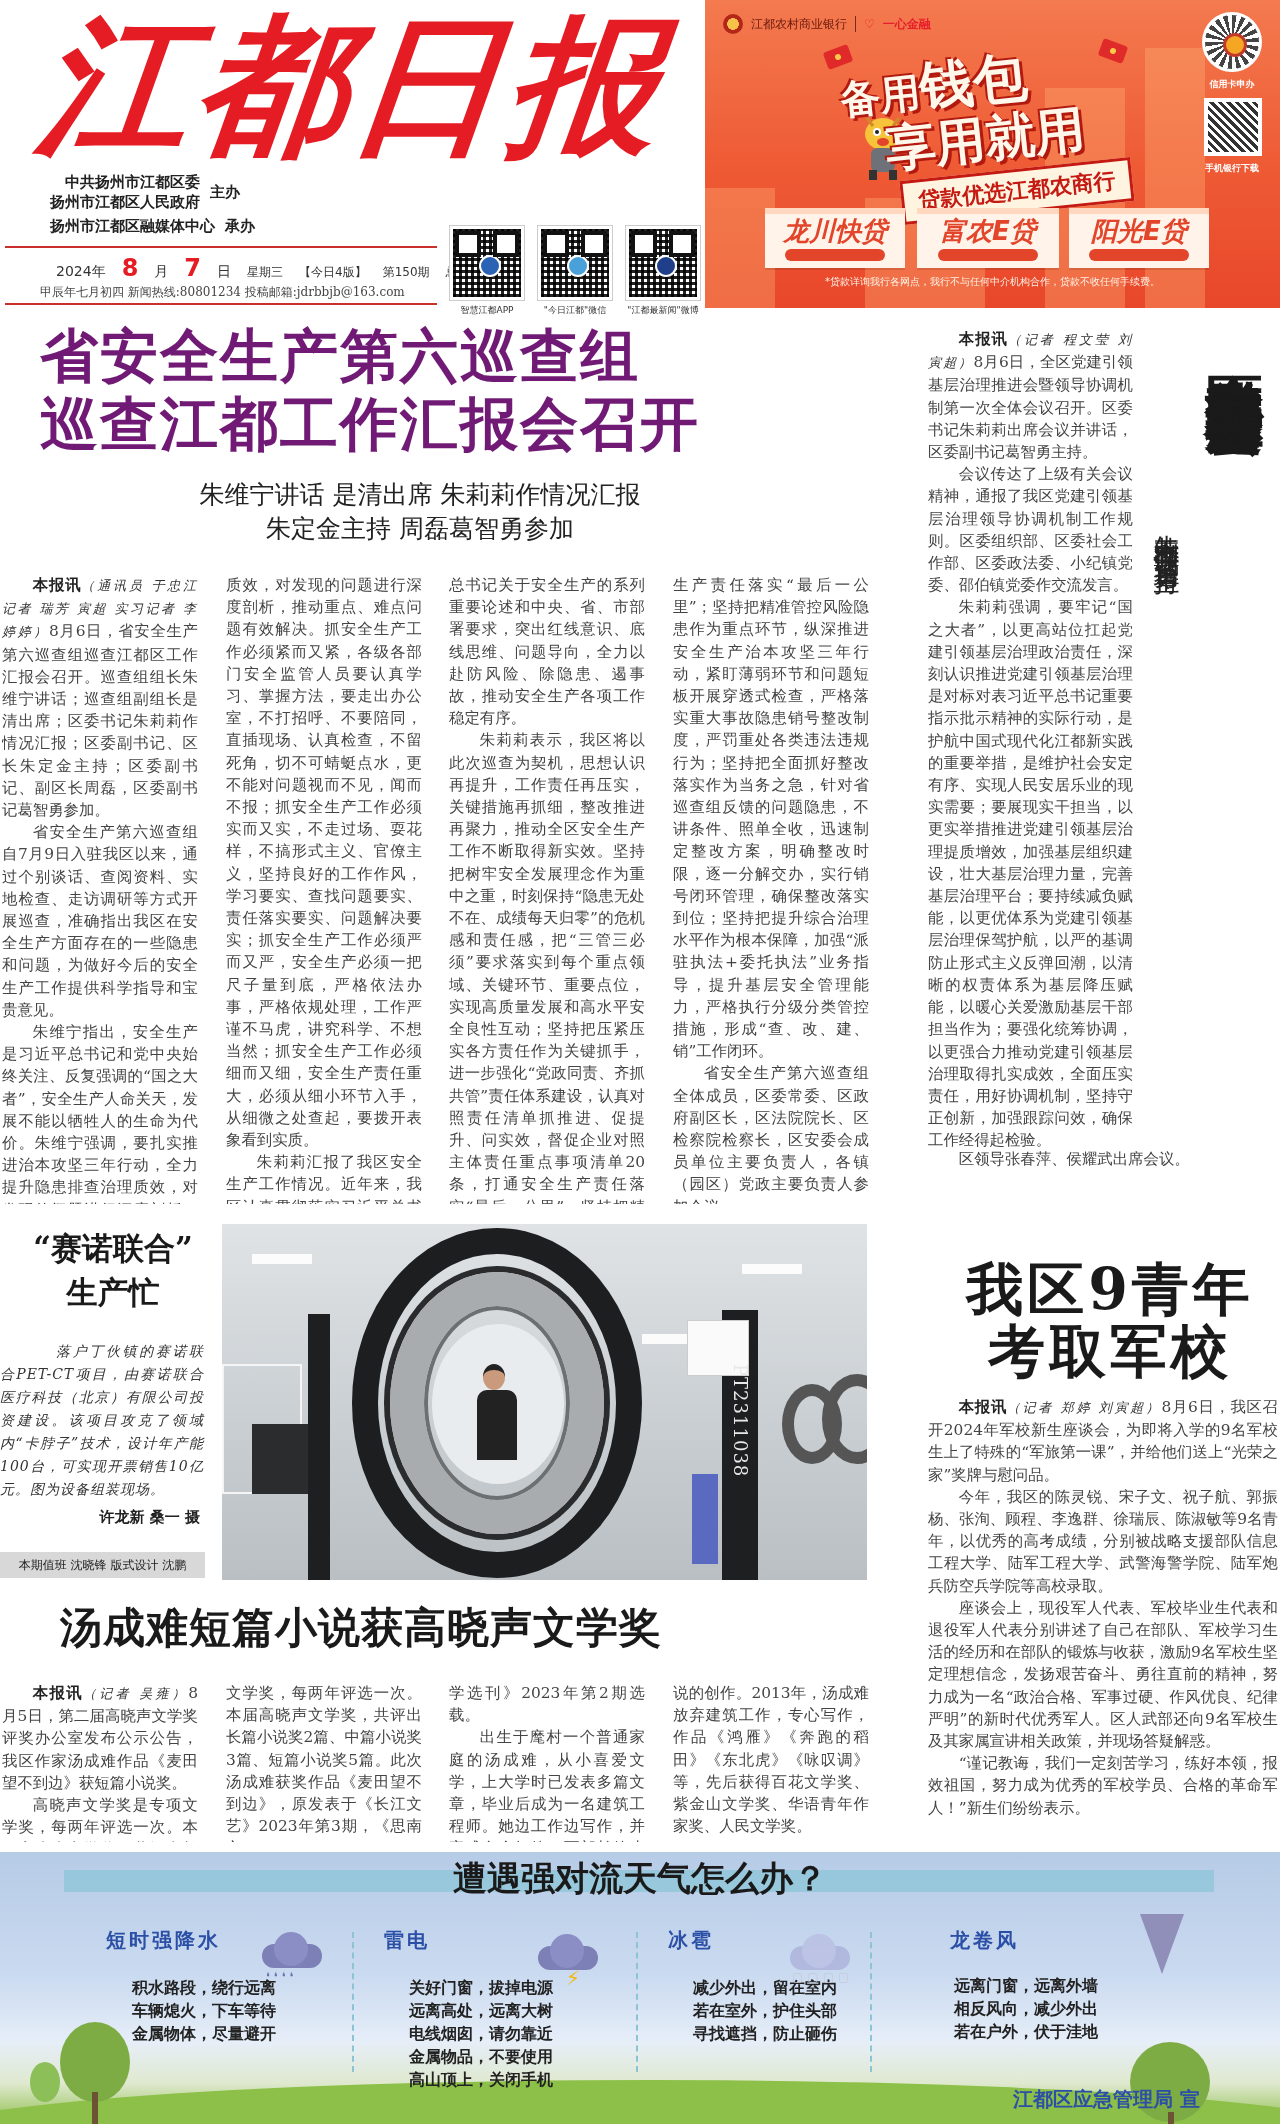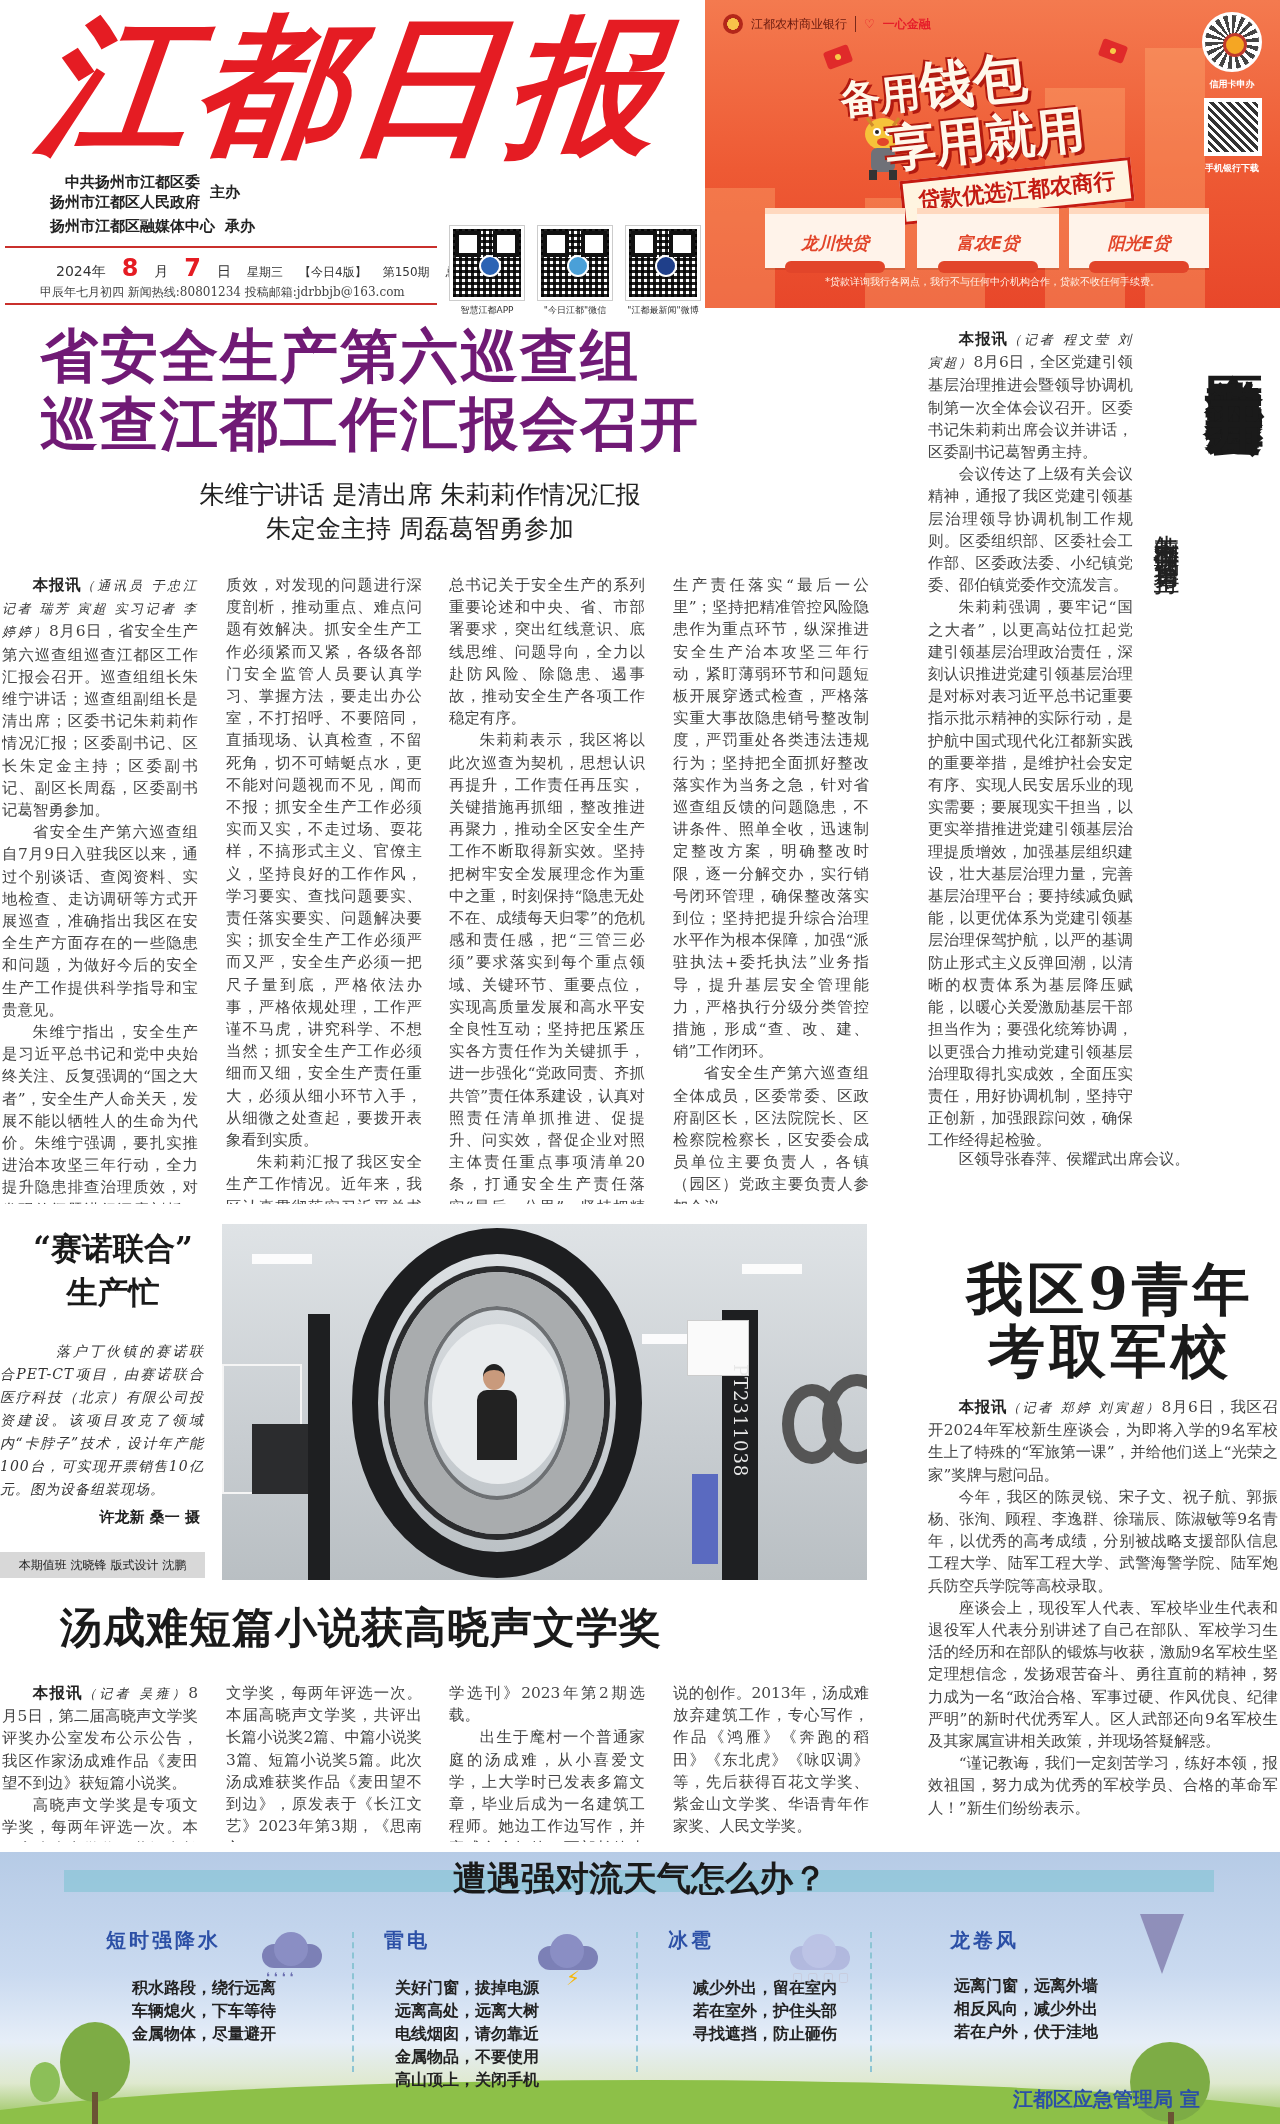--- a/index.html
+++ b/index.html
@@ -41,21 +41,21 @@
   .ad .slogan { position: absolute; left: 140px; top: 56px; transform: rotate(-6deg); font-family: "DejaVu Sans", sans-serif; font-weight: bold; color: #fff8ea;
                 text-shadow: 0 0 0 #b21a10, 3px 3px 0 #b21a10, -2px -2px 0 #b21a10; }
   .ad .s1 { font-size: 40px; line-height: 50px; }
   .ad .s1 b { font-size: 54px; }
   .ad .s2 { font-size: 50px; line-height: 58px; margin-left: 40px; }
   .ad .s3 { display: inline-block; margin-left: 50px; margin-top: 4px; background: #fff4e0; color: #c41a12; text-shadow: none; font-size: 22px; padding: 4px 14px; border: 3px solid #c41a12; }
   .ad .mascot { position: absolute; left: 138px; top: 112px; width: 80px; height: 70px; }
   .ad .redpack { position: absolute; width: 26px; height: 18px; background: #e02a2a; border-radius: 3px; transform: rotate(-20deg); }
   .ad .redpack::after { content: ""; position: absolute; left: 10px; top: 6px; width: 6px; height: 6px; border-radius: 50%; background: #f7c948; }
   .ad .prod { position: absolute; top: 208px; width: 140px; height: 60px; background: #fff3ea; border-top: 6px solid #ffd8bf; box-shadow: 0 2px 0 rgba(0,0,0,0.1); text-align: center; }
-  .ad .prod .pname { font-family: "DejaVu Sans", sans-serif; font-weight: bold; font-style: italic; font-size: 17px; color: #e2452a; line-height: 30px; margin-top: 14px; }
+  .ad .prod .pname { font-family: "DejaVu Sans", sans-serif; font-weight: bold; font-style: italic; font-size: 26px; color: #e2452a; line-height: 30px; margin-top: 2px; }
   .ad .prod .ptag { display: inline-block; width: 100px; height: 12px; border-radius: 6px; background: #e2452a; }
   .ad .disclaimer { position: absolute; left: 0; width: 100%; top: 275px; text-align: center; font-family: "DejaVu Sans", sans-serif; font-size: 10px; color: #fff2e6; }
   .ad .qrcircle { position: absolute; right: 18px; top: 12px; width: 60px; height: 60px; border-radius: 50%; background:
         repeating-conic-gradient(#444 0 10deg, #fff 10deg 20deg); border: 3px solid #fff; }
   .ad .qrcircle::after { content: ""; position: absolute; left: 18px; top: 18px; width: 18px; height: 18px; border-radius: 50%; background: #f5a623; border: 3px solid #c0392b; }
   .ad .qrsq { position: absolute; right: 18px; top: 98px; width: 58px; height: 58px; background:
         repeating-linear-gradient(45deg, #333 0 3px, #fff 3px 6px); border: 4px solid #fff; }
   .ad .qrtxt { position: absolute; right: 10px; width: 76px; text-align: center; font-family: "DejaVu Sans", sans-serif; font-size: 9px; color: #fff; font-weight: bold; }
 
   
@@ -344,21 +344,21 @@
   </div>
   <div class="cloud" style="left:262px; top:80px;">
       <div class="c1"></div>
       <div class="c2"></div>
     </div>
   <div class="drops" style="left:266px; top:118px;">❛❛❛❛</div>
   <div class="divider" style="left:352px;"></div>
 
   <div class="panel" style="left:384px;">
     <div class="ptitle">雷电</div>
-    <div class="tips" style="margin-left:11px;">
+    <div class="tips" style="margin-left:25px;">
       <div>关好门窗，拔掉电源</div>
       <div>远离高处，远离大树</div>
       <div>电线烟囱，请勿靠近</div>
       <div>金属物品，不要使用</div>
       <div>高山顶上，关闭手机</div>
     </div>
   </div>
   <div class="cloud" style="left:538px; top:82px;">
       <div class="c1"></div>
       <div class="c2"></div>

